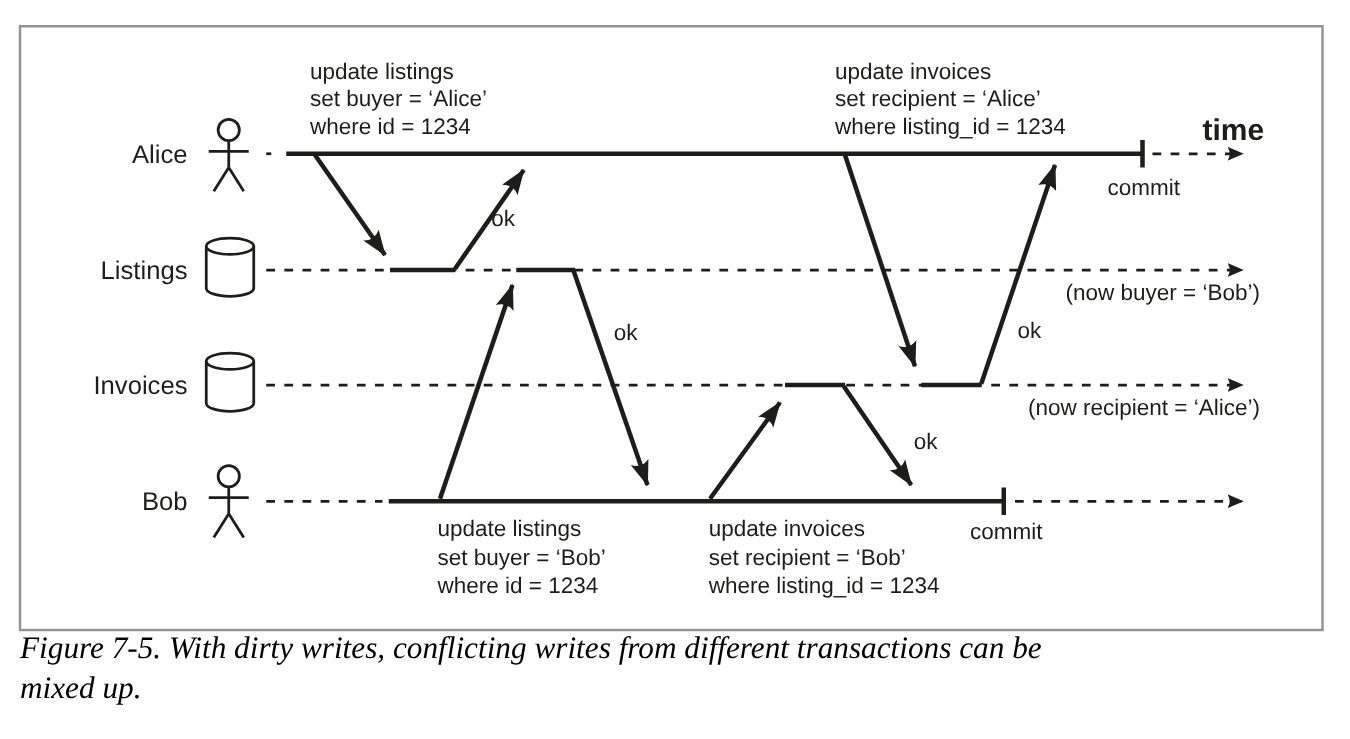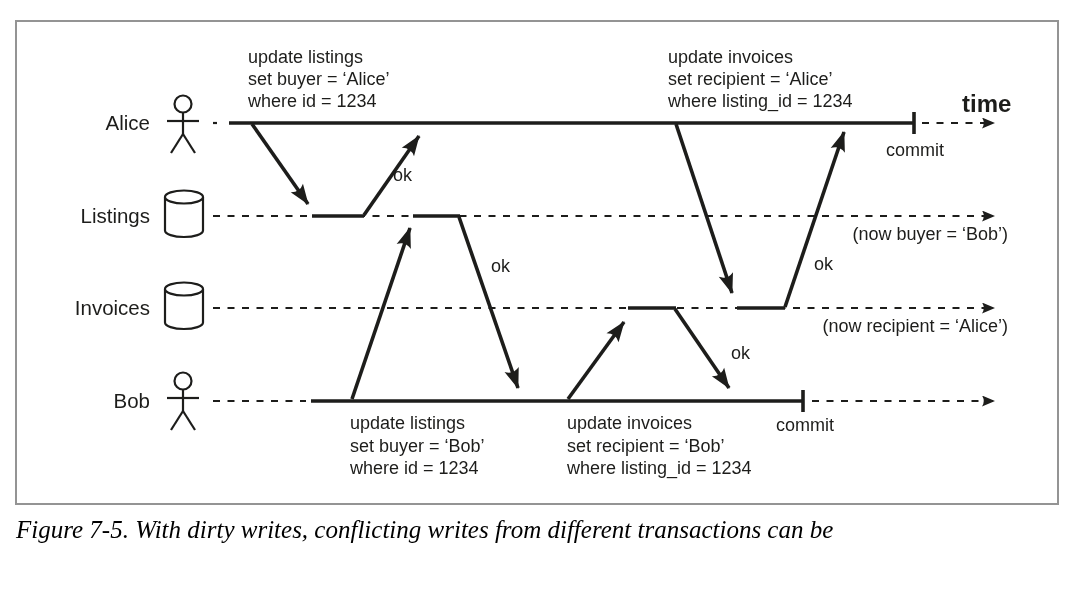--- a/index.html
+++ b/index.html
@@ -10,21 +10,21 @@
     font-family:"Liberation Sans",sans-serif;
     overflow:hidden;
   }
   .diagram-svg{position:absolute;left:0;top:0;}
   .lane-label{font-size:20.5px;fill:#1d1d1b;}
   .anno{font-size:18px;fill:#1d1d1b;}
   .anno-mid{font-size:18px;fill:#1d1d1b;text-anchor:middle;}
   .anno-end{font-size:18px;fill:#1d1d1b;text-anchor:end;}
   .time-label{font-size:24px;font-weight:600;fill:#1d1d1b;}
   .caption{
-    position:absolute;left:16px;top:514px;width:1048px;
+    position:absolute;left:16px;top:503px;width:1048px;
     font-family:"Liberation Serif",serif;
     font-style:italic;
     font-size:25px;line-height:32px;color:#000000;
   }
 </style>
 </head>
 <body>
 
 <div class="stage">
 
@@ -142,15 +142,16 @@
     <text class="anno-mid" x="805" y="431">commit</text>
 
     <text class="anno-end" x="1008" y="240">(now buyer = ‘Bob’)</text>
     <text class="anno-end" x="1008" y="332">(now recipient = ‘Alice’)</text>
 
     <text class="time-label" x="962" y="112">time</text>
   </svg>
 
   <div class="caption">
     <span>Figure 7-5. With dirty writes, conflicting writes from different transactions can be</span><br>
+    <span>mixed up.</span>
   </div>
 
 </div>
 
 </body></html>

